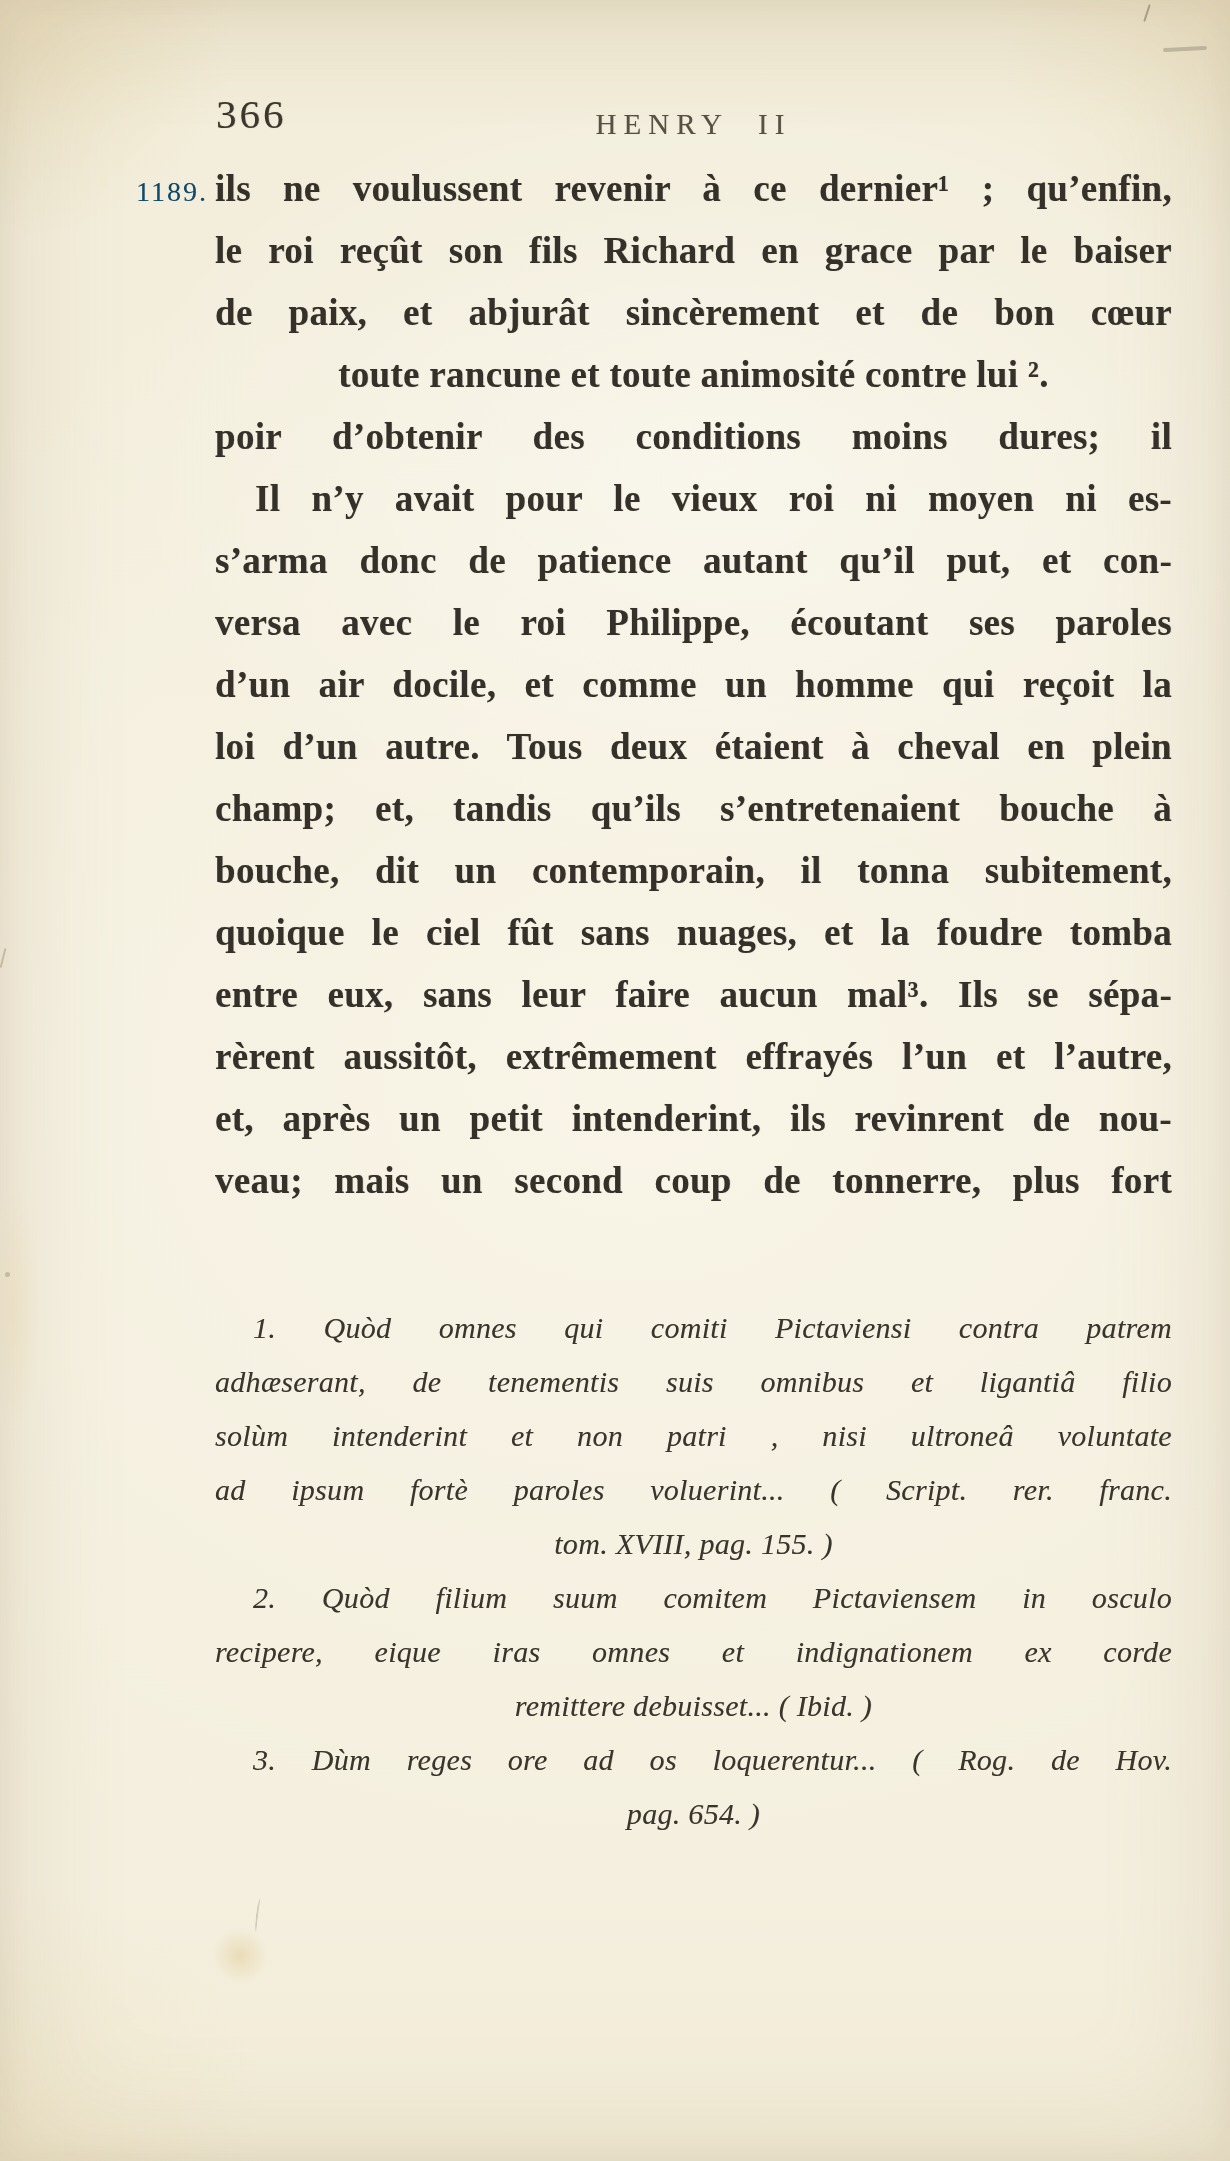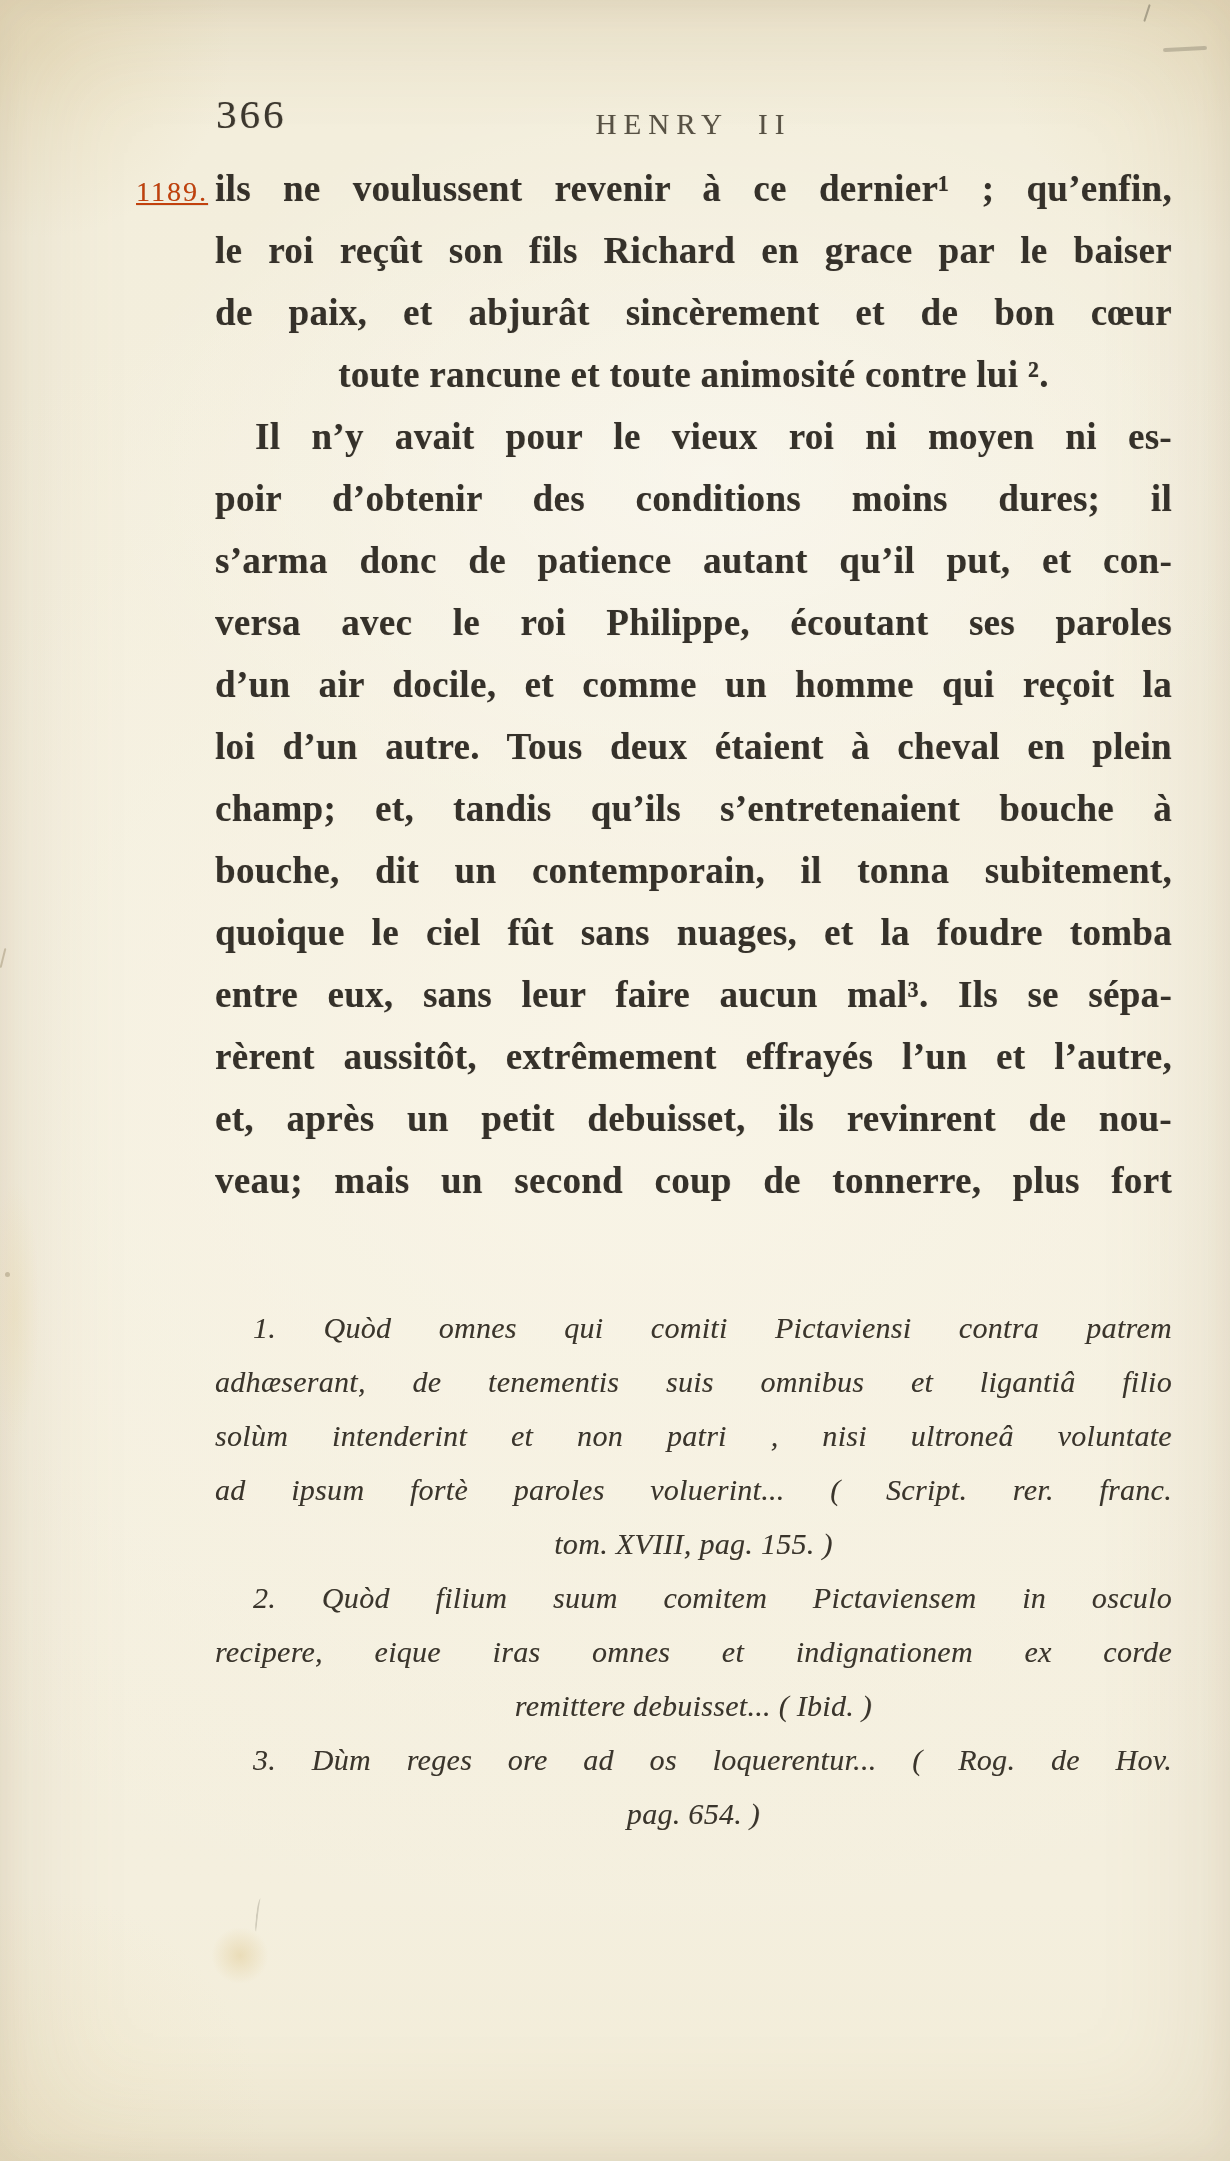--- a/index.html
+++ b/index.html
@@ -34,23 +34,22 @@
     text-align: center;
     font-size: 29px; letter-spacing: 7px; word-spacing: 16px;
     color: #575144;
     text-shadow: 0.3px 0.3px 0.7px rgba(80,70,55,0.3);
   }
 
   
   .margin-year {
     position: absolute; left: 118px; top: 176px; width: 90px;
     text-align: right;
-    font-size: 28px; letter-spacing: 2px; color: #c2410c;
+    font-size: 28px; letter-spacing: 2px; color: #0c4a6e;
     text-shadow: 0.3px 0.3px 0.6px rgba(60,52,40,0.3);
-    text-decoration: underline;
   }
 
   
   .body-text {
     position: absolute; left: 215px; top: 158px; width: 957px; font-weight: bold;
   }
   .body-text .line {
     height: 62px; line-height: 62px;
     font-size: 37px; letter-spacing: 0.3px;
     text-shadow: 0.35px 0.35px 0.7px rgba(56,48,38,0.32);
@@ -118,32 +117,32 @@
 <div class="margin-year">1189.</div>
 
 <main class="body-text">
   <div>
     <div class="line justify">ils ne voulussent revenir à ce dernier¹ ; qu’enfin,</div>
     <div class="line justify">le roi reçût son fils Richard en grace par le baiser</div>
     <div class="line justify">de paix, et abjurât sincèrement et de bon cœur</div>
     <div class="line last">toute rancune et toute animosité contre lui ².</div>
   </div>
   <div>
+    <div class="line justify">poir d’obtenir des conditions moins dures; il</div>
     <div class="line justify indent">Il n’y avait pour le vieux roi ni moyen ni es-</div>
-    <div class="line justify">poir d’obtenir des conditions moins dures; il</div>
     <div class="line justify">s’arma donc de patience autant qu’il put, et con-</div>
     <div class="line justify">versa avec le roi Philippe, écoutant ses paroles</div>
     <div class="line justify">d’un air docile, et comme un homme qui reçoit la</div>
     <div class="line justify">loi d’un autre. Tous deux étaient à cheval en plein</div>
     <div class="line justify">champ; et, tandis qu’ils s’entretenaient bouche à</div>
     <div class="line justify">bouche, dit un contemporain, il tonna subitement,</div>
     <div class="line justify">quoique le ciel fût sans nuages, et la foudre tomba</div>
     <div class="line justify">entre eux, sans leur faire aucun mal³. Ils se sépa-</div>
     <div class="line justify">rèrent aussitôt, extrêmement effrayés l’un et l’autre,</div>
-    <div class="line justify">et, après un petit debuisset, ils revinrent de nou-</div>
+    <div class="line justify">et, après un petit intenderint, ils revinrent de nou-</div>
     <div class="line justify">veau; mais un second coup de tonnerre, plus fort</div>
   </div>
 </main>
 
 <section class="footnotes">
   <div>
     <div class="line justify indent">1. Quòd omnes qui comiti Pictaviensi contra patrem</div>
     <div class="line justify">adhæserant, de tenementis suis omnibus et ligantiâ filio</div>
     <div class="line justify">solùm intenderint et non patri , nisi ultroneâ voluntate</div>
     <div class="line justify">ad ipsum fortè paroles voluerint... ( Script. rer. franc.</div>

